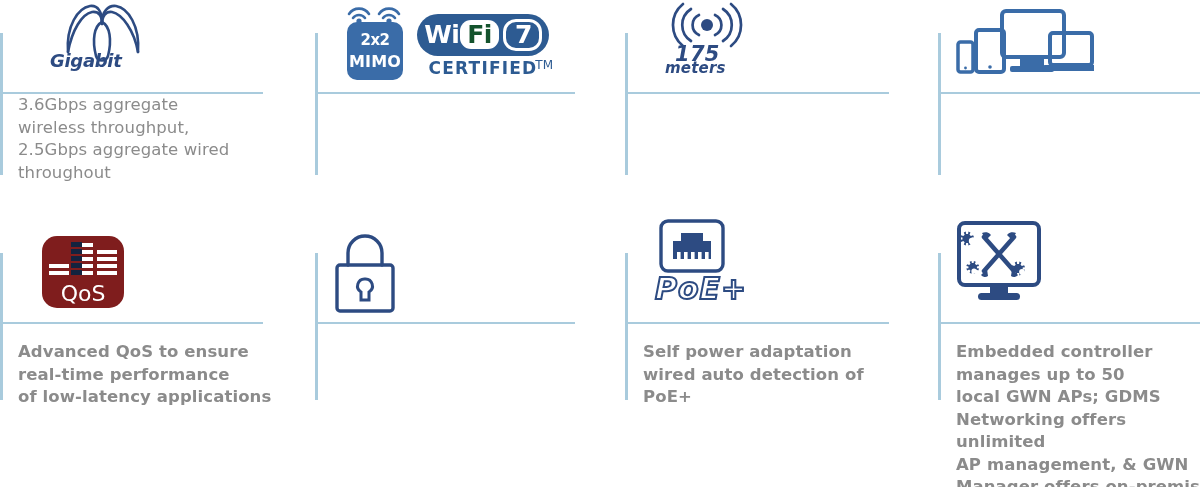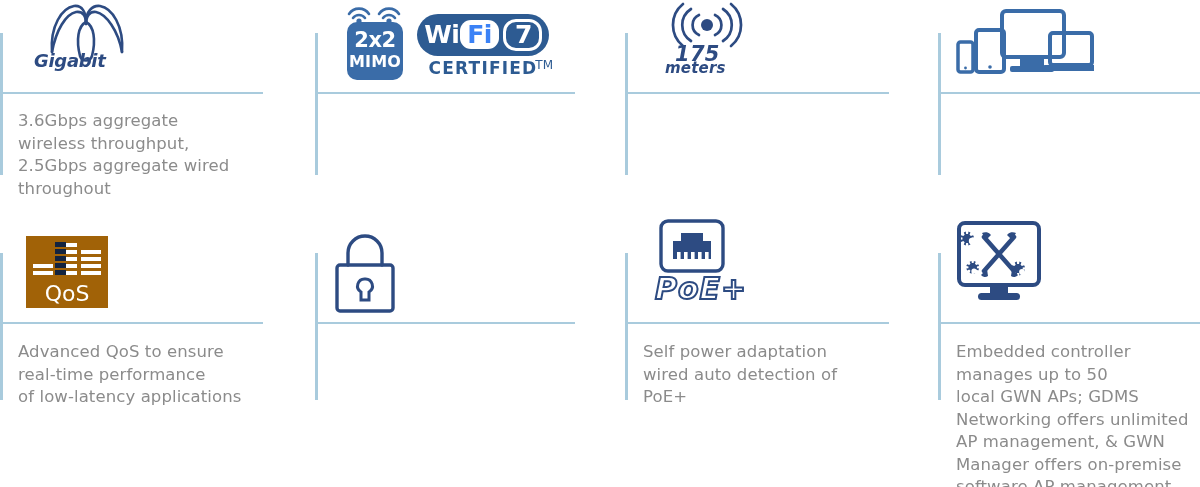--- a/index.html
+++ b/index.html
@@ -50,41 +50,42 @@
     top: 107px;
   }
   .icon-zone {
     position: absolute;
     left: 0;
     top: 0;
     height: 92px;
     width: 100%;
     display: flex;
     align-items: flex-start;
-    padding-left: 18px;
+    padding-left: 34px;
     box-sizing: border-box;
   }
   .row2 .icon-zone {
     height: 107px;
     align-items: center;
     padding-top: 6px;
   }
   .text-zone {
     position: absolute;
     left: 18px;
-    top: 110px;
+    top: 94px;
     right: 0;
     font-size: 16.5px;
     line-height: 22.5px;
     color: #8b8b8b;
     letter-spacing: 0.1px;
     white-space: pre-line;
   }
   .row2 .text-zone {
     top: 126px;
+    font-weight: bold;
   }
 
   
   .gigabit-wrap { position: relative; width: 120px; height: 88px; margin-left: 10px;}
   .gigabit-word {
     position: absolute;
     left: 6px; top: 50px;
     font-family: "DejaVu Sans", "Liberation Sans", sans-serif;
     font-style: italic;
     font-weight: bold;
@@ -98,41 +99,41 @@
   .mimo-box {
     position: absolute;
     left: 8px; top: 22px;
     width: 56px; height: 58px;
     background: #3a6ca8;
     border-radius: 10px;
     color: #fff;
     text-align: center;
   }
   .mimo-top {
-    font-size: 21px; font-weight: bold; line-height: 30px; margin-top: 3px;
+    font-size: 15px; font-weight: bold; line-height: 30px; margin-top: 3px;
     letter-spacing: -0.5px;
   }
   .mimo-bot { font-size: 16px; font-weight: bold; line-height: 14px; letter-spacing: 0.2px;}
 
   
   .wifi7-block { position: relative; width: 140px; height: 88px; margin-left: 4px; margin-top: 14px;}
   .wifi7-pill {
     position: relative;
     width: 132px; height: 42px;
     background: #2d5b92;
     border-radius: 21px;
     display: flex; align-items: center; justify-content: center;
   }
   .wifi7-text {
     color: #fff; font-weight: bold; font-size: 25px; letter-spacing: -0.5px;
     position: relative; z-index: 2;
   }
   .wifi7-fi {
     display: inline-block;
-    background: #fff; color: #3b82f6;
+    background: #fff; color: #14532d;
     border-radius: 11px;
     padding: 0 7px;
     margin: 0 1px;
   }
   .wifi7-7 {
     display: inline-block;
     border: 3px solid #fff;
     border-radius: 13px;
     padding: 0 7px 0 9px;
     margin-left: 3px;
@@ -171,22 +172,22 @@
     font-size: 30px; font-weight: bold; font-style: italic;
     color: #ffffff;
     -webkit-text-stroke: 2px #2d4b82;
     letter-spacing: 1px;
   }
 
   
   .qos-badge {
     position: relative;
     width: 82px; height: 72px;
-    background: #a16207;
-    border-radius: 0;
+    background: #7f1d1d;
+    border-radius: 15px;
     margin-left: 8px;
   }
   .qos-word {
     position: absolute; bottom: 2px; left: 0; width: 100%;
     text-align: center; color: #fff; font-size: 22px; letter-spacing: 0px;
   }
 </style>
 </head>
 <body>
 

